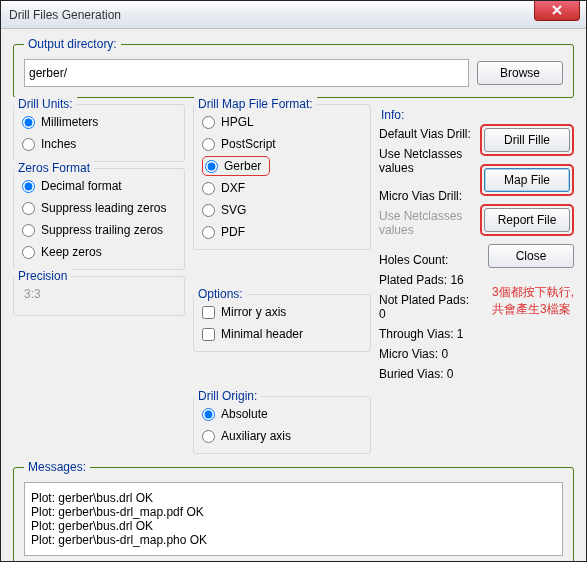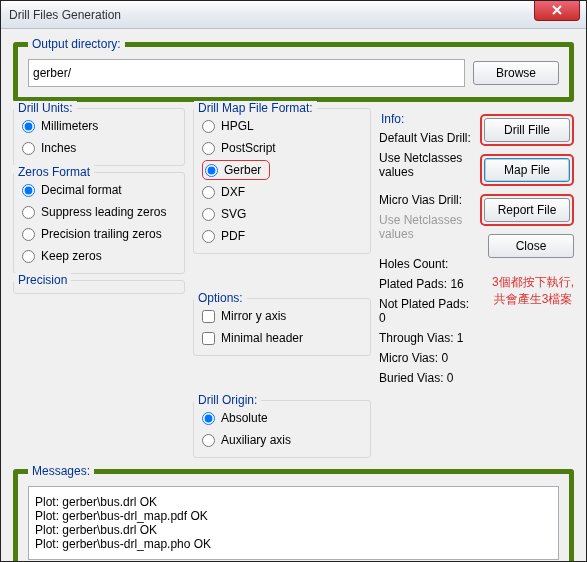--- a/index.html
+++ b/index.html
@@ -3,21 +3,21 @@
 <meta charset="utf-8">
 <style>
   * { box-sizing: border-box; font-family: "Segoe UI", Tahoma, sans-serif; font-size: 12px; }
   body { margin: 0; background: #fff; }
   .window { width: 587px; height: 562px; border: 1px solid #222; background: #f0f0f0; display: flex; flex-direction: column; position: relative; }
   .titlebar { height: 28px; background: linear-gradient(to bottom, #fdfdfe, #e8ecf2 50%, #dde3ec); display: flex; align-items: center; padding: 0 0 0 8px; border-bottom: 1px solid #b8c0cc; }
   .titlebar-title { flex: 1; color: #333; }
   .close-btn { width: 46px; height: 20px; margin-right: 6px; margin-top: -8px; background: linear-gradient(to bottom, #e67, #c9302c); border: 1px solid #8b1a1a; border-top: none; border-radius: 0 0 4px 4px; display: flex; align-items: center; justify-content: center; color: #fff; font-weight: bold; font-size: 11px; position: relative; }
   .close-btn svg { width: 10px; height: 10px; }
   .body { flex: 1; padding: 8px 12px 10px 12px; display: flex; flex-direction: column; gap: 6px; overflow: hidden; }
-  fieldset { border: 5px solid #4d7c0f; border-radius: 3px; margin: 0; padding: 8px 10px 10px 10px; }
+  fieldset { border: 1px solid #4d7c0f; border-radius: 3px; margin: 0; padding: 8px 10px 10px 10px; }
   legend { color: #003399; padding: 0 4px; }
   .outdir-row { display: flex; gap: 8px; align-items: center; }
   .txt { flex: 1; height: 28px; border: 1px solid #abadb3; background: #fff; padding: 2px 4px; }
   .btn { height: 24px; min-width: 86px; padding: 0 12px; border: 1px solid #8a8f99; border-radius: 3px; background: linear-gradient(to bottom, #fdfdfd, #e7e9ee); display: inline-flex; align-items: center; justify-content: center; cursor: default; }
   .btn.focus { border-color: #3c7fb1; box-shadow: inset 0 0 0 1px #a5d3f1; }
   .columns { display: flex; gap: 8px; align-items: flex-start; }
   .col { display: flex; flex-direction: column; gap: 6px; }
   .col.c1 { width: 172px; }
   .col.c2 { width: 178px; gap: 44px; }
   .col.c3 { flex: 1; }
@@ -79,30 +79,31 @@
           <div class="radio-row">
               <input type="radio" checked="" style="">
               <span class="label">Decimal format</span>
             </div>
           <div class="radio-row">
               <input type="radio" style="">
               <span class="label">Suppress leading zeros</span>
             </div>
           <div class="radio-row">
               <input type="radio" style="">
-              <span class="label">Precision trailing zeros</span>
+              <span class="label">Suppress trailing zeros</span>
             </div>
           <div class="radio-row">
               <input type="radio" style="">
               <span class="label">Keep zeros</span>
             </div>
         </div>
 
         <div class="group">
           <span class="gtitle">Precision</span>
+          <div class="precision-val">3:3</div>
         </div>
       </div>
 
       <div class="col c2">
         <div class="group">
           <span class="gtitle">Drill Map File Format:</span>
           <div class="radio-row">
               <input type="radio" style="">
               <span class="label">HPGL</span>
             </div>
@@ -163,21 +164,21 @@
             <div class="info-line">Use Netclasses values</div>
             <div class="info-line" style="margin-top:8px;">Micro Vias Drill:</div>
             <div class="info-line label dis">Use Netclasses values</div>
             <div class="info-line" style="margin-top:10px;">Holes Count:</div>
             <div class="info-line">Plated Pads: 16</div>
             <div class="info-line">Not Plated Pads: 0</div>
             <div class="info-line">Through Vias: 1</div>
             <div class="info-line">Micro Vias: 0</div>
             <div class="info-line">Buried Vias: 0</div>
           </div>
-          <div class="btncol" style="margin-top:6px;text-align:center;">
+          <div class="btncol" style="margin-top:20px;">
             <span class="rbox"><div class="btn">Drill Fille</div></span>
             <span class="rbox"><div class="btn focus">Map File</div></span>
             <span class="rbox"><div class="btn">Report File</div></span>
             <div class="btn">Close</div>
             <div class="annot">
               <span>3個都按下執行,</span><br>
               <span>共會產生3檔案</span>
             </div>
           </div>
         </div>

